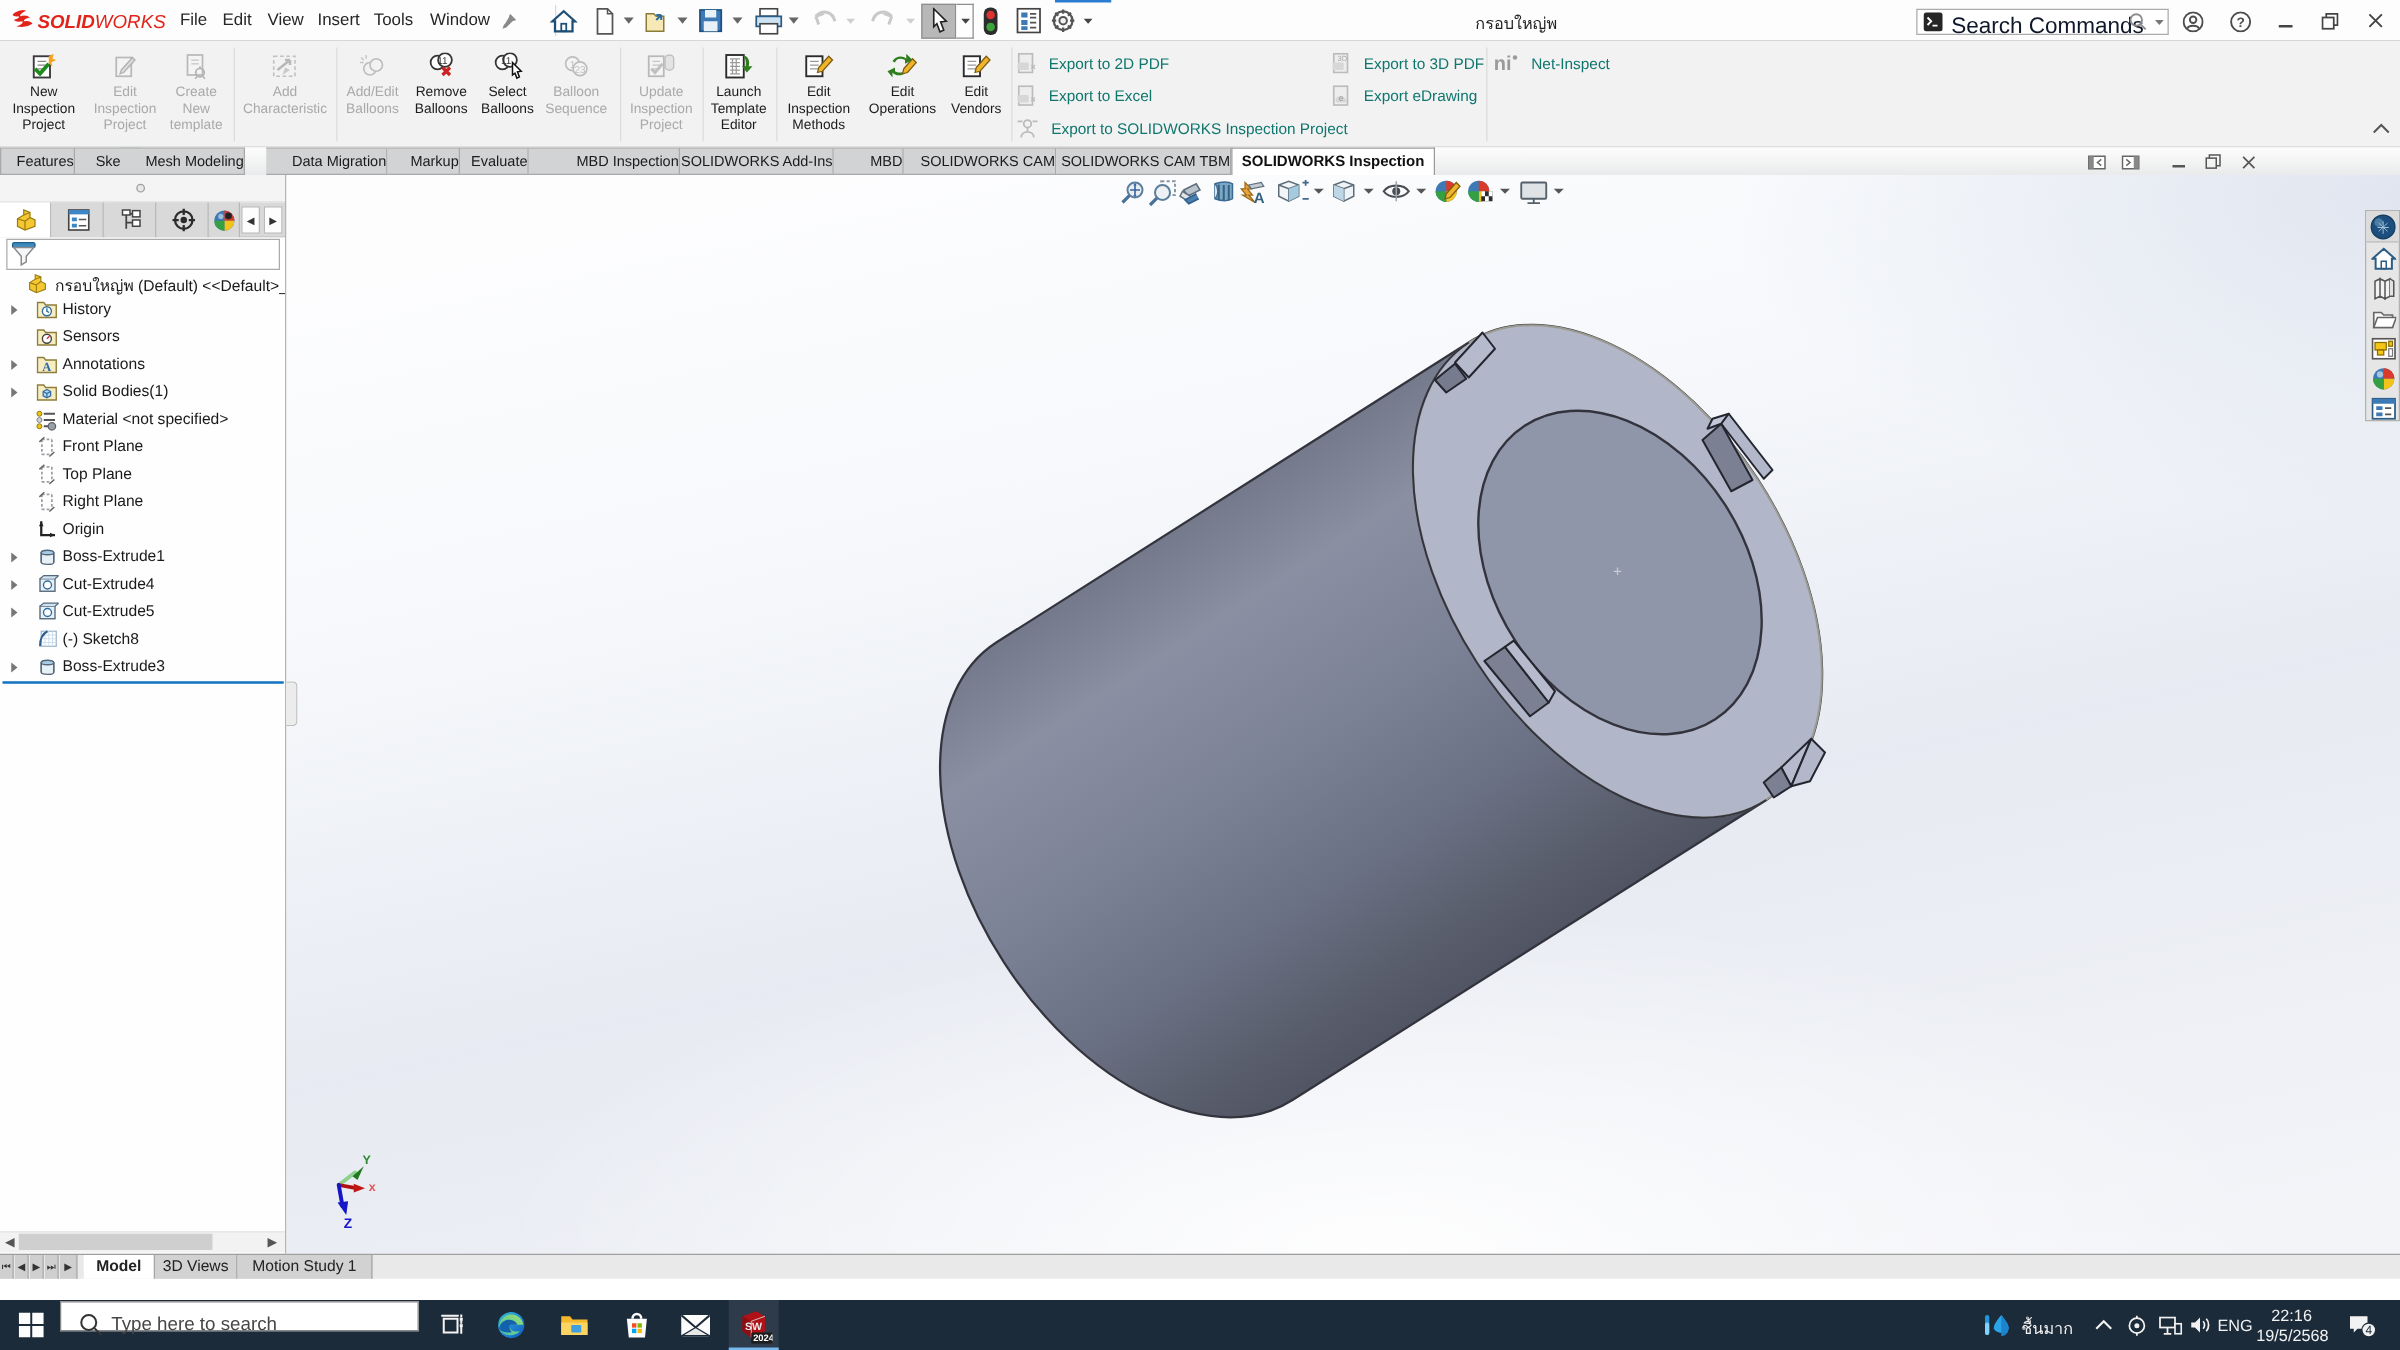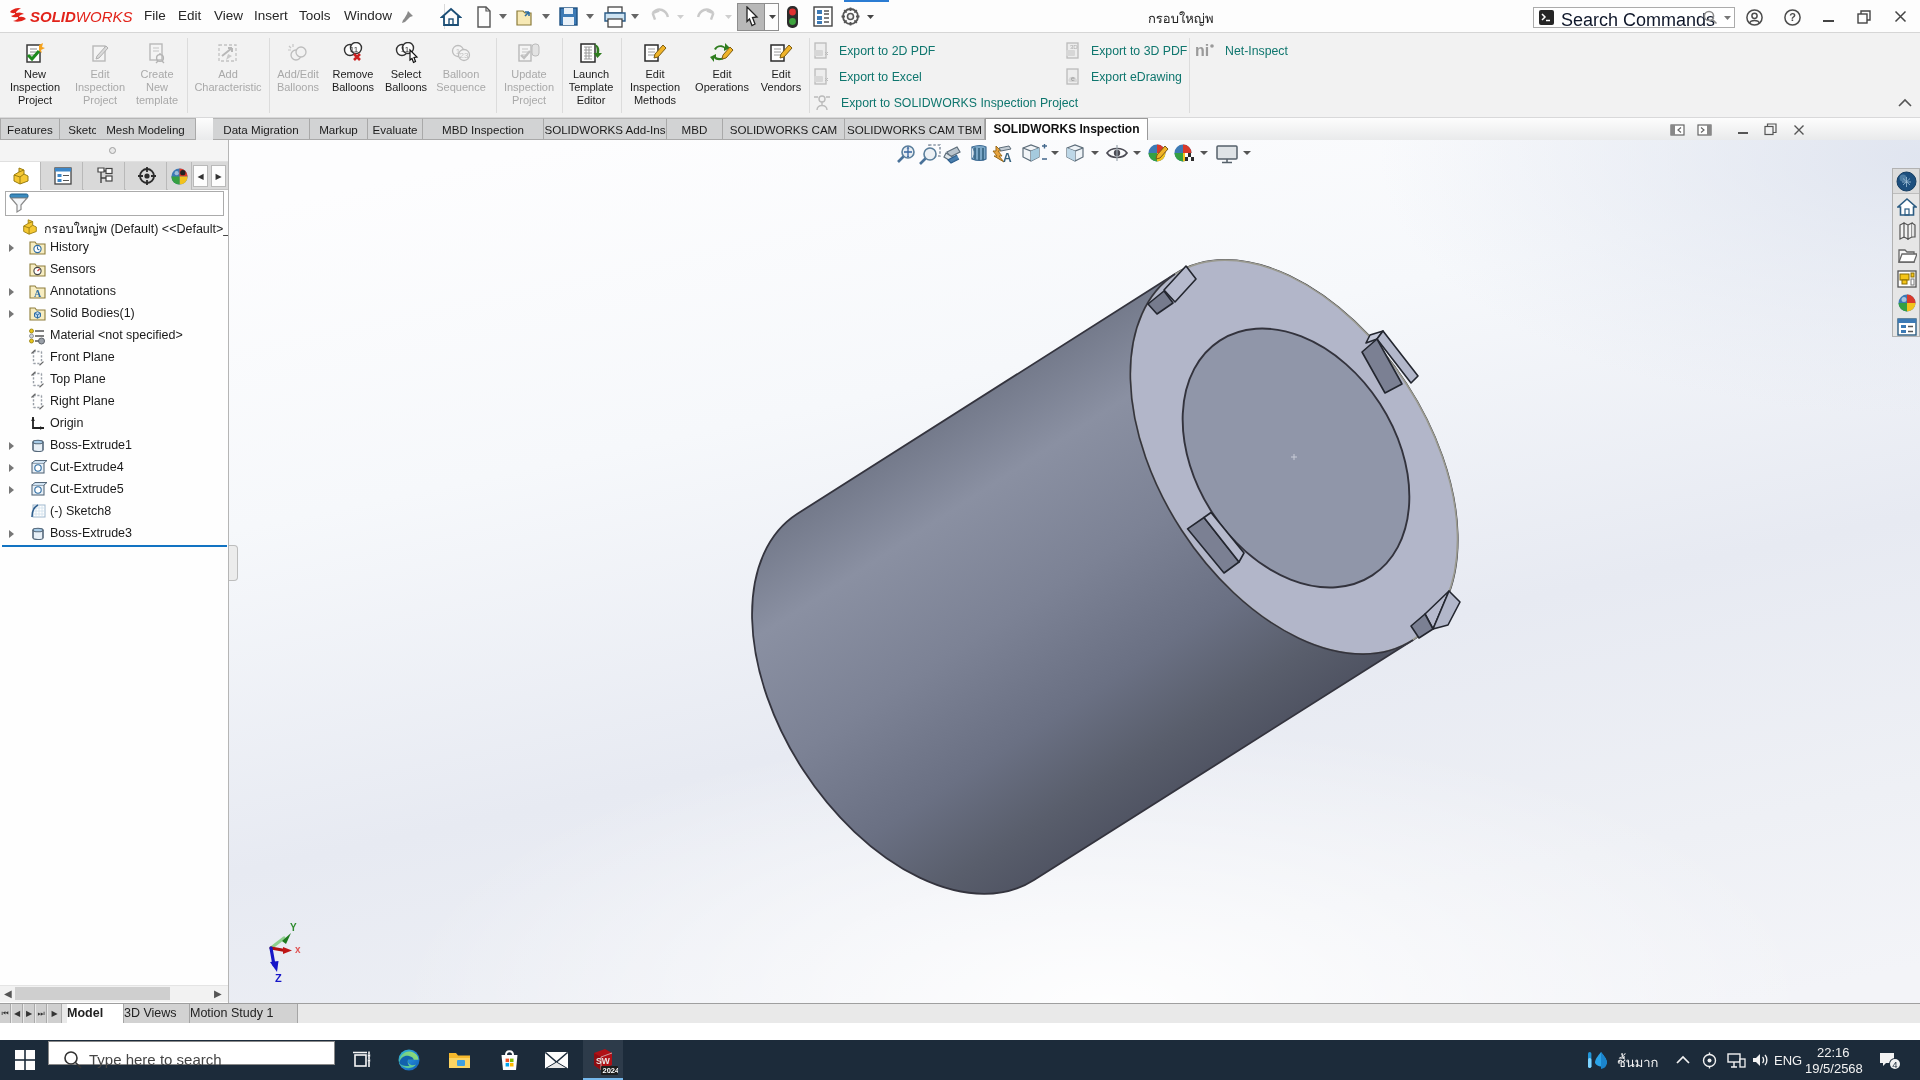--- a/index.html
+++ b/index.html
@@ -14,21 +14,21 @@
 #ribbon{position:absolute;left:0;top:33px;width:1920px;height:85px;background:#f2f2f2;border-bottom:1px solid #d9d9da}
 .rsep{position:absolute;top:5px;height:75px;width:1px;background:#dcdcdc}
 .rb{position:absolute;top:9px;text-align:center;font-size:11px;line-height:12.8px;color:#1c1c1c}
 .rb.dis{color:#a9a9a9}
 .rb svg{display:block;margin:0 auto 4px}
 .exp{position:absolute;font-size:12.3px;color:#0f766e;white-space:nowrap}
 .exp svg{vertical-align:-4px;margin-right:9px}
 
 #tabrow{position:absolute;left:0;top:118px;width:1920px;height:22px;background:linear-gradient(#fdfdfd,#e9eaeb)}
 .ctab{position:absolute;top:0;height:22px;background:#d2d3d4;border-right:1px solid #a9a9a9;border-top:1px solid #b5b5b5;border-bottom:1px solid #a9a9a9;
-  font-size:11.6px;color:#1b1b1b;text-align:center;line-height:21px;white-space:nowrap;overflow:hidden}
+  font-size:11.6px;color:#1b1b1b;text-align:right;line-height:21px;white-space:nowrap;overflow:hidden}
 .ctab.first{border-left:1px solid #a9a9a9}
 #acttab{position:absolute;left:985px;top:0;height:22px;width:163px;background:#fff;border:1px solid #9b9b9b;border-bottom:none;
   font-size:12px;font-weight:bold;color:#111;text-align:center;line-height:21px}
 
 #viewport{position:absolute;left:229px;top:140px;width:1691px;height:863px;
   background:radial-gradient(900px 430px at 100% 2%, rgba(223,228,239,0.95) 0%, rgba(223,228,239,0) 60%),radial-gradient(1100px 430px at 52% 100%, rgba(255,255,255,0.92) 0%, rgba(255,255,255,0) 65%),linear-gradient(168deg, #fdfdfe 6%, #f6f8fb 32%, #e7eaf2 60%, #eef0f5 82%, #f3f4f8 97%)}
 
 #panel{position:absolute;left:0;top:140px;width:229px;height:863px;background:#fefefe;border-right:1px solid #b5b5b5;overflow:hidden}
 #paneltop{position:absolute;left:0;top:0;width:228px;height:22px;background:#f4f4f4;border-bottom:1px solid #e0e0e0}
 #ptabs{position:absolute;left:0;top:22px;width:228px;height:28px;background:#d9d9d9;border-bottom:1px solid #c3c3c3}
@@ -42,21 +42,21 @@
 .tarr{position:absolute;width:0;height:0;border-left:5px solid #777;border-top:4px solid transparent;border-bottom:4px solid transparent;top:7px}
 .ticon{position:absolute;top:2px}
 #bluebar{position:absolute;left:2px;top:405px;width:225px;height:2px;background:#1273c2}
 #pscroll{position:absolute;left:0;top:845px;width:228px;height:17px;background:#f2f2f2;border-top:1px solid #e4e4e4}
 #pthumb{position:absolute;left:15px;top:847px;width:155px;height:13px;background:#cfcfcf}
 .sarr{position:absolute;font-size:10px;color:#555;top:848px}
 #sphandle{position:absolute;left:229px;top:545px;width:9px;height:36px;background:#ececec;border:1px solid #bdbdbd;border-left:none;border-radius:0 4px 4px 0}
 
 #dtabs{position:absolute;left:0;top:1003px;width:1920px;height:20px;background:#e9e9e9;border-top:1px solid #9f9f9f}
 .dnav{position:absolute;top:0px;width:11px;height:19px;background:#cfcfcf;border-right:1px solid #aaa;color:#333;font-size:8px;text-align:center;line-height:19px}
-.dtab{position:absolute;top:0;height:19px;background:#d2d2d2;border-right:1px solid #a5a5a5;font-size:12.5px;color:#222;line-height:19px}
+.dtab{position:absolute;top:0;height:19px;background:#d2d2d2;border-right:1px solid #a5a5a5;font-size:12.5px;color:#222;text-align:center;line-height:19px}
 .dtab.act{background:#fff;font-weight:bold}
 
 #status{position:absolute;left:0;top:1023px;width:1920px;height:17px;background:#f5f5f5;border-top:1px solid #dadada;font-size:12.5px;color:#1a1a1a}
 
 #taskbar{position:absolute;left:0;top:1040px;width:1920px;height:40px;background:#1c2b3a}
 #tsearch{position:absolute;left:48px;top:1px;width:287px;height:24px;background:#fff;border:1px solid #888}
 </style></head>
 <body>
 <div id="page">
   <div id="titlebar">
@@ -144,21 +144,21 @@
     <svg class="abs" style="left:840px;top:6px" width="21" height="21" viewBox="0 0 21 21">
       <path d="M10.5 2 L12.5 2 L13 5 L15.5 6 L18 4.5 L19.5 6 L18 8.5 L19 11 L21 11.5 L21 13.5 Z" fill="none"></path>
       <circle cx="10.5" cy="10.5" r="7.5" fill="none" stroke="#555" stroke-width="1.8"></circle>
       <circle cx="10.5" cy="10.5" r="3" fill="#f2f2f2" stroke="#555" stroke-width="1.6"></circle>
       <path d="M10.5 1.5 L10.5 5 M10.5 16 L10.5 19.5 M1.5 10.5 L5 10.5 M16 10.5 L19.5 10.5 M4.2 4.2 L6.6 6.6 M14.4 14.4 L16.8 16.8 M16.8 4.2 L14.4 6.6 M6.6 14.4 L4.2 16.8" stroke="#555" stroke-width="1.8"></path>
     </svg>
     <svg class="abs" style="left:866px;top:14px" width="9" height="6" viewBox="0 0 9 6">
         <path d="M1 1 L4.5 5 L8 1Z" fill="#444"></path>
       </svg>
 
-    <span class="abs" style="left:1148px;top:8px;width:130px;text-align:left;font-size:13px;color:#222">กรอบใหญ่พ</span>
+    <span class="abs" style="left:1148px;top:8px;width:130px;text-align:center;font-size:13px;color:#222">กรอบใหญ่พ</span>
 
     <div class="abs" style="left:1533px;top:7px;width:202px;height:21px;background:#fff;border:1px solid #ababab"></div>
     <div class="abs" style="left:1539px;top:10px;width:15px;height:15px;background:#262626;border-radius:2px"></div>
     <svg class="abs" style="left:1541px;top:13px" width="11" height="9" viewBox="0 0 11 9">
         <path d="M1 1 L4 4 L1 7" stroke="#fff" stroke-width="1.5" fill="none"></path>
         <path d="M5 7.5 L9 7.5" stroke="#fff" stroke-width="1.5"></path>
       </svg>
     <span class="abs" style="left:1561px;top:10px;font-size:18px;color:#0f172a">Search Commands</span>
     <svg class="abs" style="left:1703px;top:10px" width="15" height="15" viewBox="0 0 15 15">
         <circle cx="6" cy="6" r="4.6" fill="none" stroke="#8b8b8b" stroke-width="1.5"></circle>

